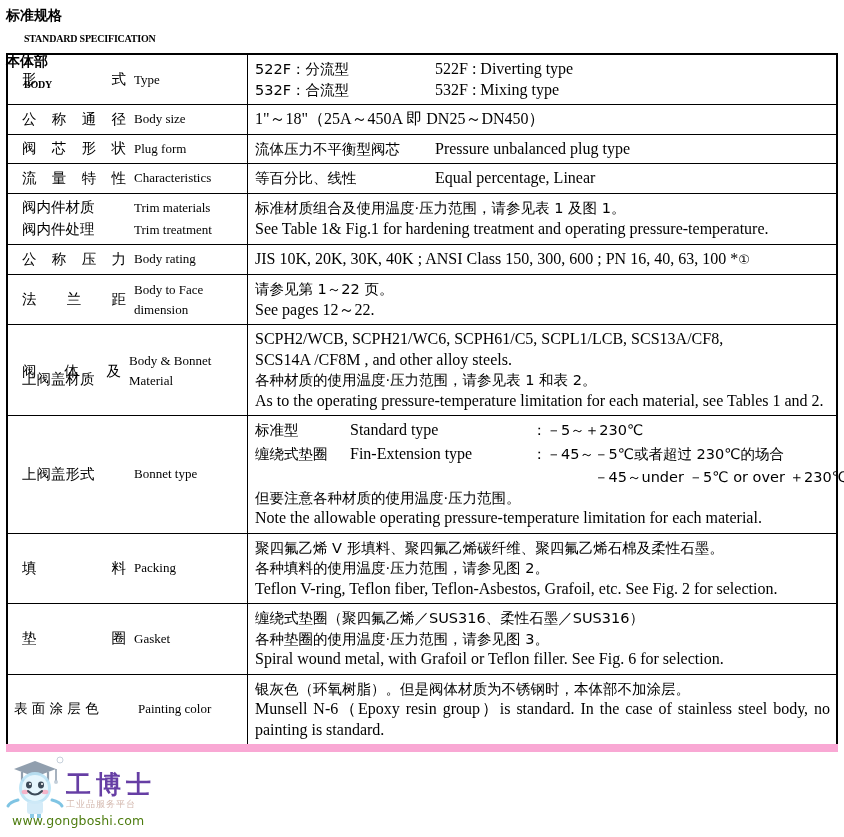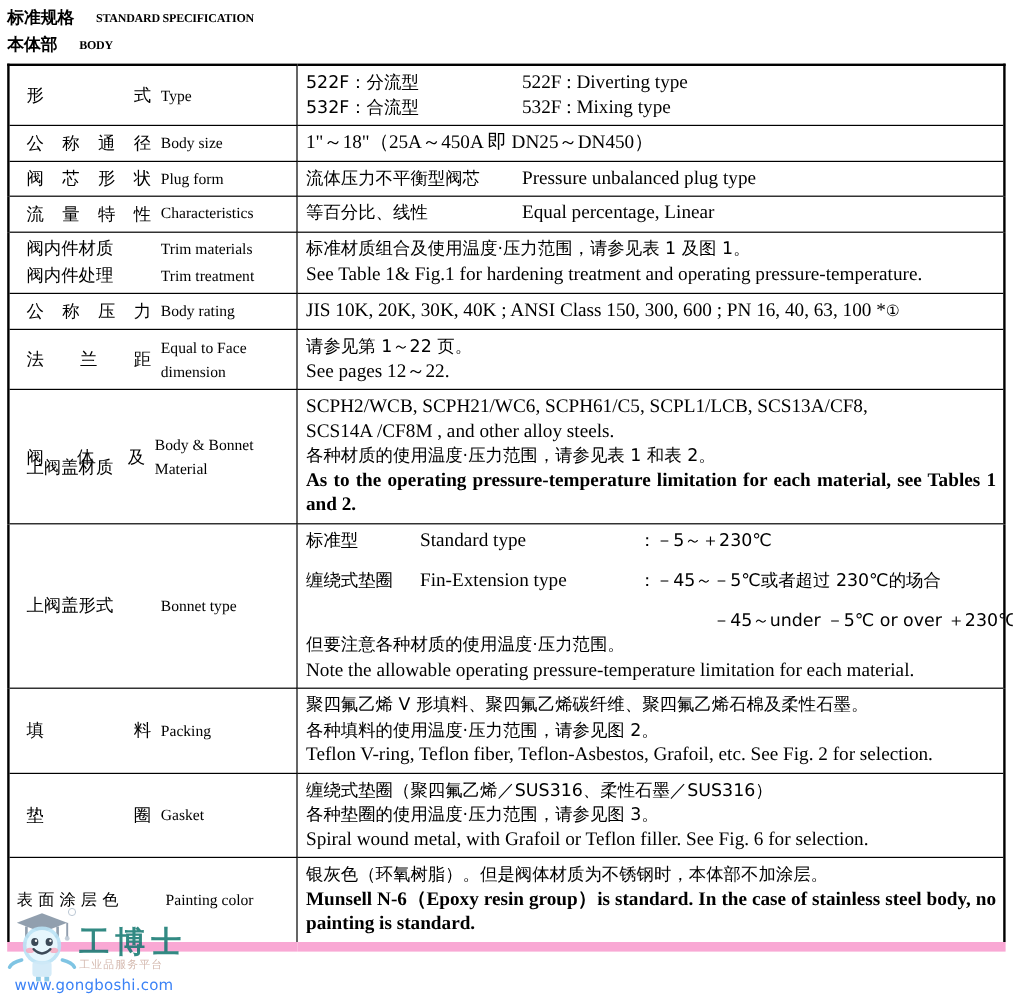--- a/index.html
+++ b/index.html
@@ -18,23 +18,24 @@
 
   
   .doc-header {
     position: absolute;
     left: 6px;
     top: 4px;
     width: 832px;
   }
   .header-line {
     display: flex;
-    align-items: flex-end;
+    align-items: flex-start;
     white-space: nowrap;
     line-height: 23px;
+    flex-direction: column;
   }
   .header-cn {
     font-family: "DejaVu Sans", "Liberation Sans", sans-serif;
     font-size: 14px;
     font-weight: bold;
     letter-spacing: 0px;
   }
   .header-en {
     font-family: "Liberation Serif", "DejaVu Serif", serif;
     font-size: 10px;
@@ -109,21 +110,21 @@
   .label-stack .label-row + .label-row {
     margin-top: 2px;
   }
 
   
   .val-line {
     font-size: 16px;
     line-height: 20.5px;
     white-space: nowrap;
   }
-  .val-line.wrap { white-space: normal; font-weight: bold; }
+  .val-line.wrap { white-space: normal; }
   .val-cn {
     font-family: "DejaVu Sans", "Liberation Sans", sans-serif;
     font-size: 14.5px;
   }
   .val-en {
     font-family: "Liberation Serif", "DejaVu Serif", serif;
     font-size: 16px;
   }
   .justified {
     text-align: justify;
@@ -131,21 +132,21 @@
   }
 
   
   .two-col { display: flex; }
   .two-col .col-a { width: 180px; flex: 0 0 180px; }
   .two-col .col-b { flex: 1 1 auto; }
 
   .bonnet-grid {
     display: grid;
     grid-template-columns: 95px 182px auto;
-    row-gap: 13px;
+    row-gap: 3px;
   }
   .bonnet-grid .cell { line-height: 20.5px; white-space: nowrap; }
 
   .note-sup {
     font-family: "DejaVu Sans", sans-serif;
     font-size: 13px;
   }
 
   
   .watermark {
@@ -155,31 +156,31 @@
     width: 230px;
     height: 78px;
     pointer-events: none;
   }
   .wm-url {
     position: absolute;
     left: 8px;
     top: 57px;
     font-family: "DejaVu Sans", "Liberation Sans", sans-serif;
     font-size: 12.5px;
-    color: #3b82f6;
+    color: #4d7c0f;
     letter-spacing: 0.2px;
   }
   .wm-cn {
     position: absolute;
     left: 62px;
     top: 12px;
     font-family: "DejaVu Sans", "Liberation Sans", sans-serif;
     font-size: 25px;
     font-weight: bold;
-    color: #0f766e;
+    color: #4c1d95;
     opacity: 0.85;
     letter-spacing: 5px;
   }
   .wm-sub {
     position: absolute;
     left: 62px;
     top: 42px;
     font-family: "DejaVu Sans", "Liberation Sans", sans-serif;
     font-size: 9px;
     color: #c9a79a;
@@ -305,21 +306,21 @@
         <span class="val-en">JIS 10K, 20K, 30K, 40K ; ANSI Class 150, 300, 600 ; PN 16, 40, 63, 100 *</span><span class="note-sup">①</span>
       </div>
     </td>
   </tr>
 
 
   <tr>
     <td class="label-cell">
       <div class="label-row">
         <span class="lbl-cn">法 兰 距</span>
-        <span class="lbl-en" style="max-width:112px">Equal to Face dimension</span>
+        <span class="lbl-en" style="max-width:112px">Body to Face dimension</span>
       </div>
     </td>
     <td class="value-cell">
       <div class="val-line val-cn">请参见第 1～22 页。</div>
       <div class="val-line val-en">See pages 12～22.</div>
     </td>
   </tr>
 
   <tr>
     <td class="label-cell label-stack">

